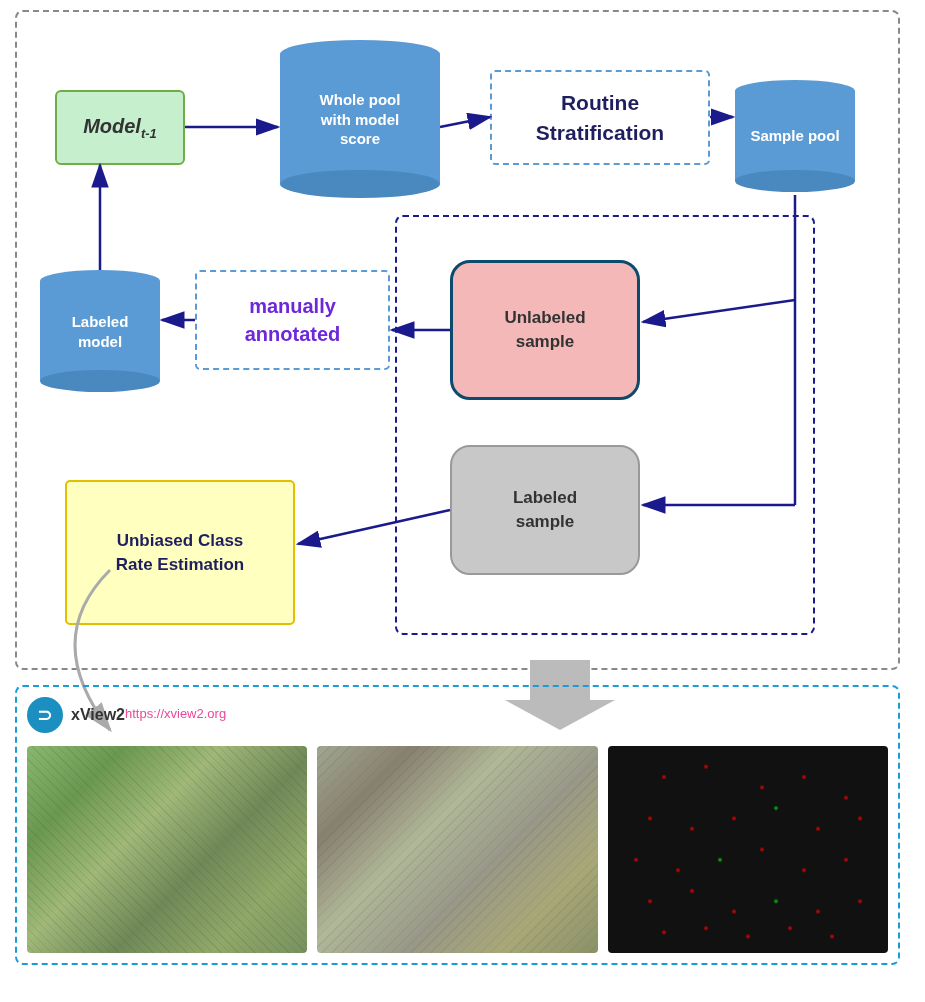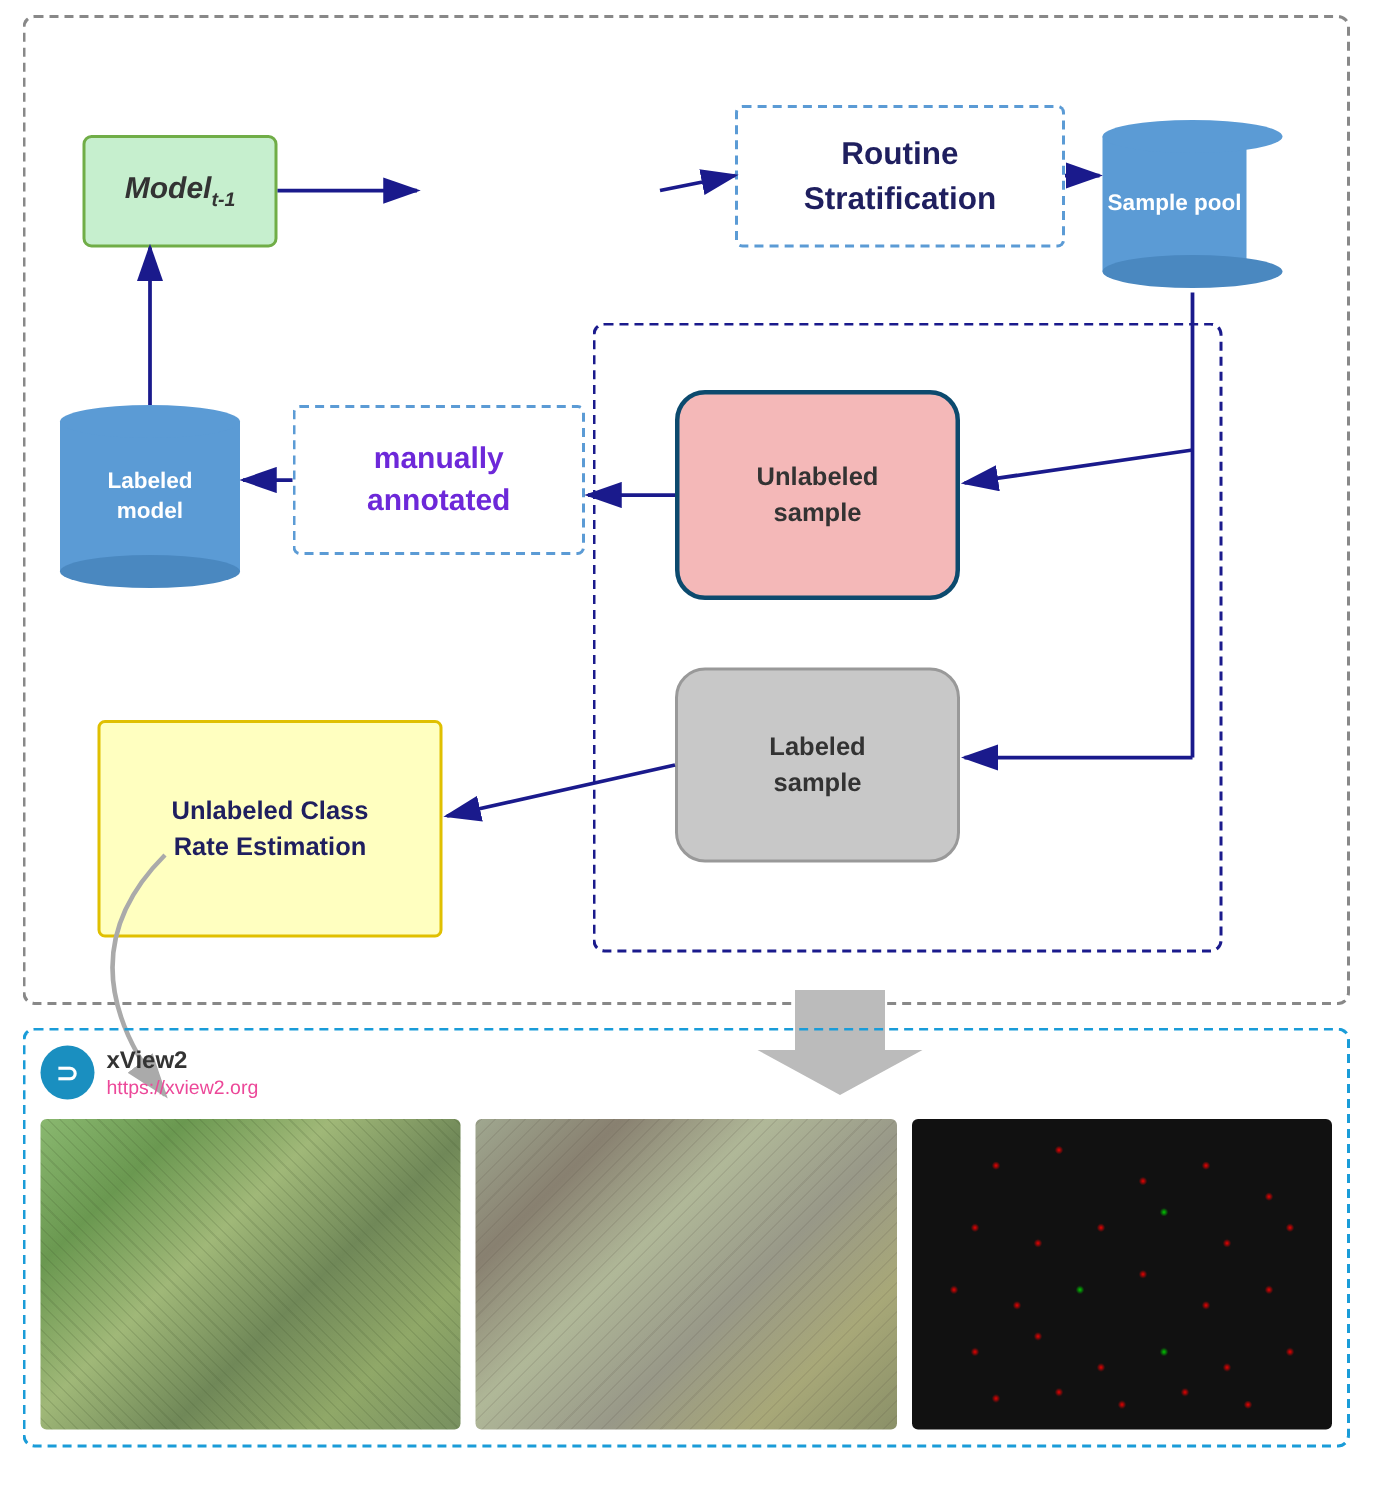--- a/index.html
+++ b/index.html
@@ -95,21 +95,21 @@
     .sample-pool .cyl-top {
       width: 120px;
       height: 22px;
       background: #5b9bd5;
       border-radius: 50%;
       position: relative;
       z-index: 2;
     }
 
     .sample-pool .cyl-middle {
-      width: 96px;
+      width: 120px;
       height: 90px;
       background: #5b9bd5;
       margin-top: -11px;
       display: flex;
       align-items: center;
       justify-content: center;
       position: relative;
       z-index: 1;
     }
 
@@ -378,21 +378,21 @@
       display: flex;
       align-items: center;
       justify-content: center;
       color: white;
       font-size: 18px;
       font-weight: bold;
     }
 
     .xview2-title-block {
       display: flex;
-      flex-direction: column;
+      flex-direction: row;
     }
 
     .xview2-title {
       font-size: 16px;
       font-weight: bold;
       color: #333;
     }
 
     .xview2-url {
       font-size: 13px;
@@ -515,20 +515,31 @@
 <div class="diagram-container">
 
   <div class="top-dashed-box"></div>
 
   <div class="model-box">
     <span style="font-style:italic; font-size:20px;">
       <i>Model</i><sub style="font-size:13px;">t-1</sub>
     </span>
   </div>
 
+  <div class="whole-pool">
+    <div class="cyl-top"></div>
+    <div class="cyl-middle">
+      <span class="cyl-label">
+        <span>Whole pool</span><br>
+        <span>with model</span><br>
+        <span>score</span>
+      </span>
+    </div>
+    <div class="cyl-bottom"></div>
+  </div>
 
   <div class="sample-pool">
     <div class="cyl-top"></div>
     <div class="cyl-middle">
       <span class="cyl-label">
         <span>Sample pool</span>
       </span>
     </div>
     <div class="cyl-bottom"></div>
   </div>
@@ -569,21 +580,21 @@
 
   <div class="manually-box">
     <span class="manually-label">
       <span>manually</span><br>
       <span>annotated</span>
     </span>
   </div>
 
   <div class="unbiased-box">
     <span class="unbiased-label">
-      <span>Unlabeled Class</span><br>
+      <span>Unbiased Class</span><br>
       <span>Rate Estimation</span>
     </span>
   </div>
 
   <svg class="arrows-svg" xmlns="http://www.w3.org/2000/svg">
     <defs>
       <marker id="arrowhead" markerWidth="10" markerHeight="7" refX="9" refY="3.5" orient="auto">
         <polygon points="0 0, 10 3.5, 0 7" fill="#1a1a8c"></polygon>
       </marker>
       <marker id="arrowhead-gray" markerWidth="10" markerHeight="7" refX="9" refY="3.5" orient="auto">

